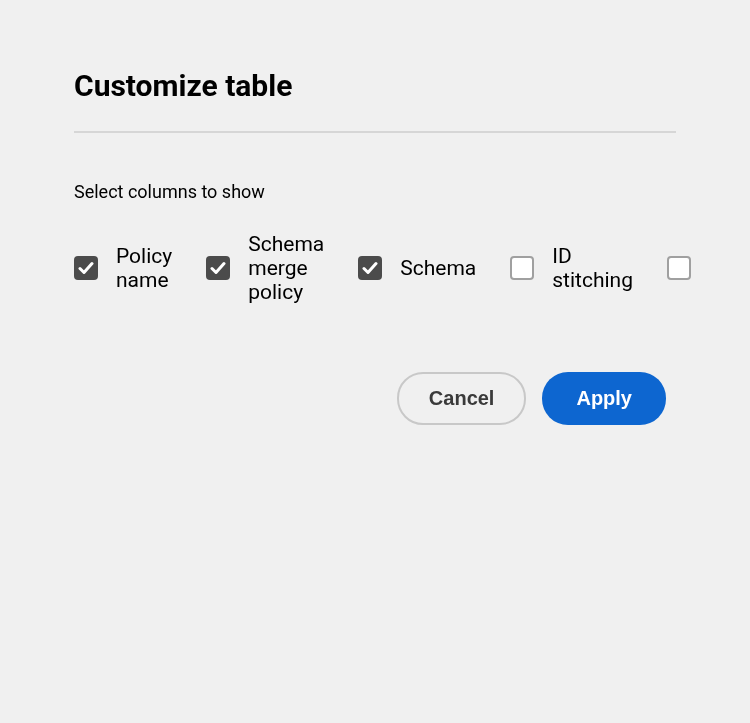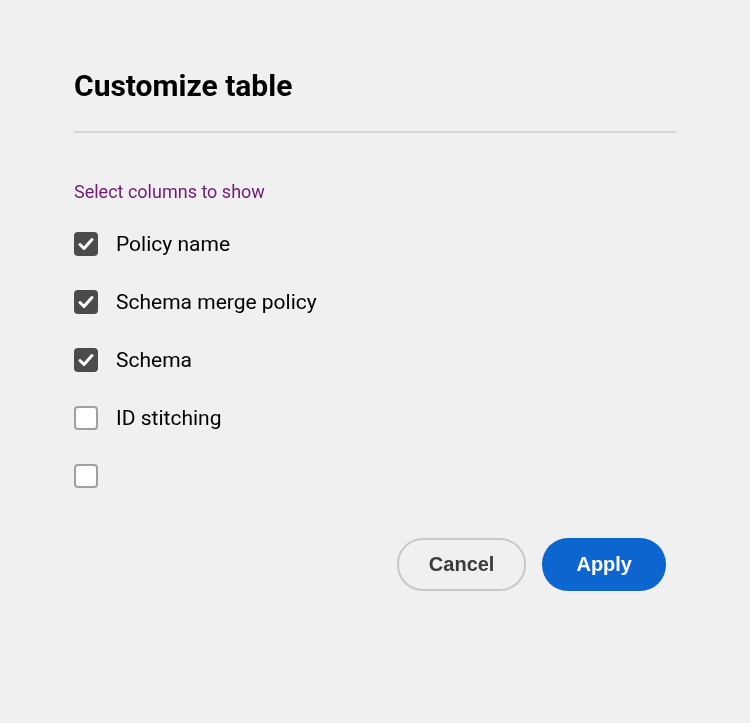--- a/index.html
+++ b/index.html
@@ -23,28 +23,27 @@
       color: #000;
       margin-bottom: 28px;
     }
     .divider {
       height: 2px;
       background: #d6d6d6;
       margin-bottom: 48px;
     }
     .subtitle {
       font-size: 18px;
-      color: #701a75;
+      color: #000000;
       margin-bottom: 30px;
     }
     .options {
       display: flex;
-      flex-direction: column;
       gap: 34px;
-      margin-bottom: 50px;
+      margin-bottom: 68px;
     }
     .option-row {
       display: flex;
       align-items: center;
       gap: 18px;
       cursor: pointer;
     }
     .checkbox {
       width: 24px;
       height: 24px;

